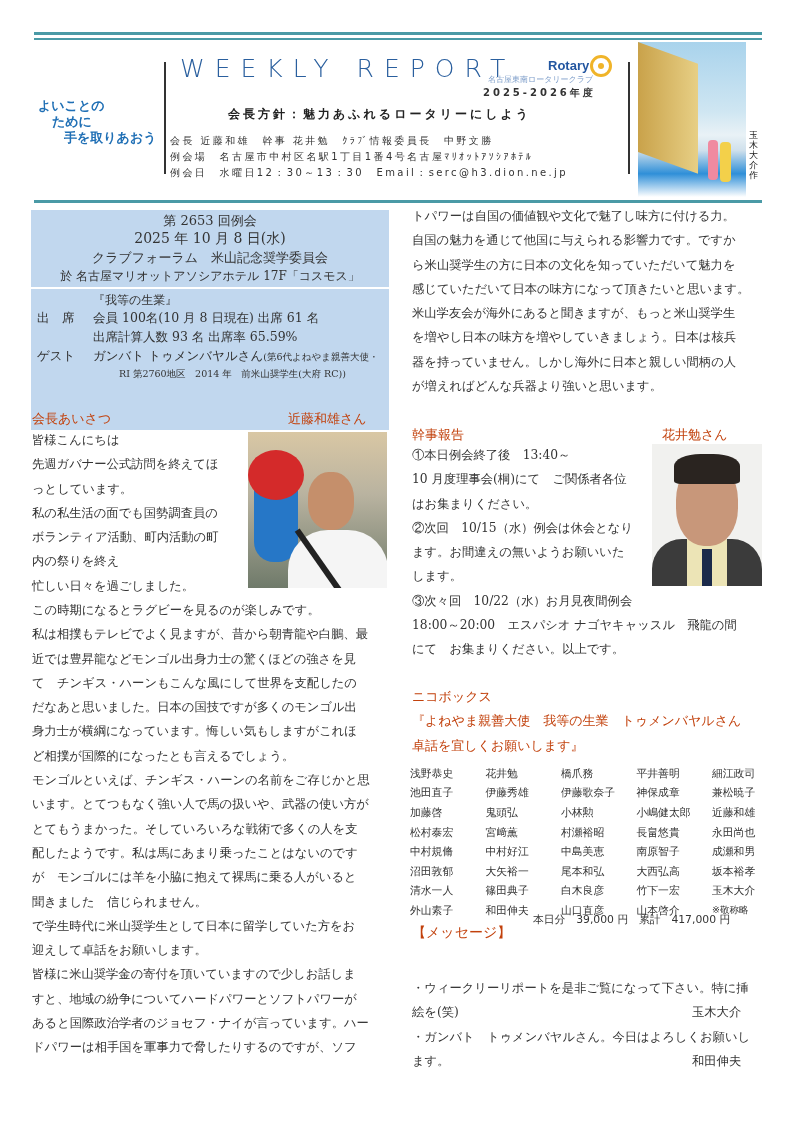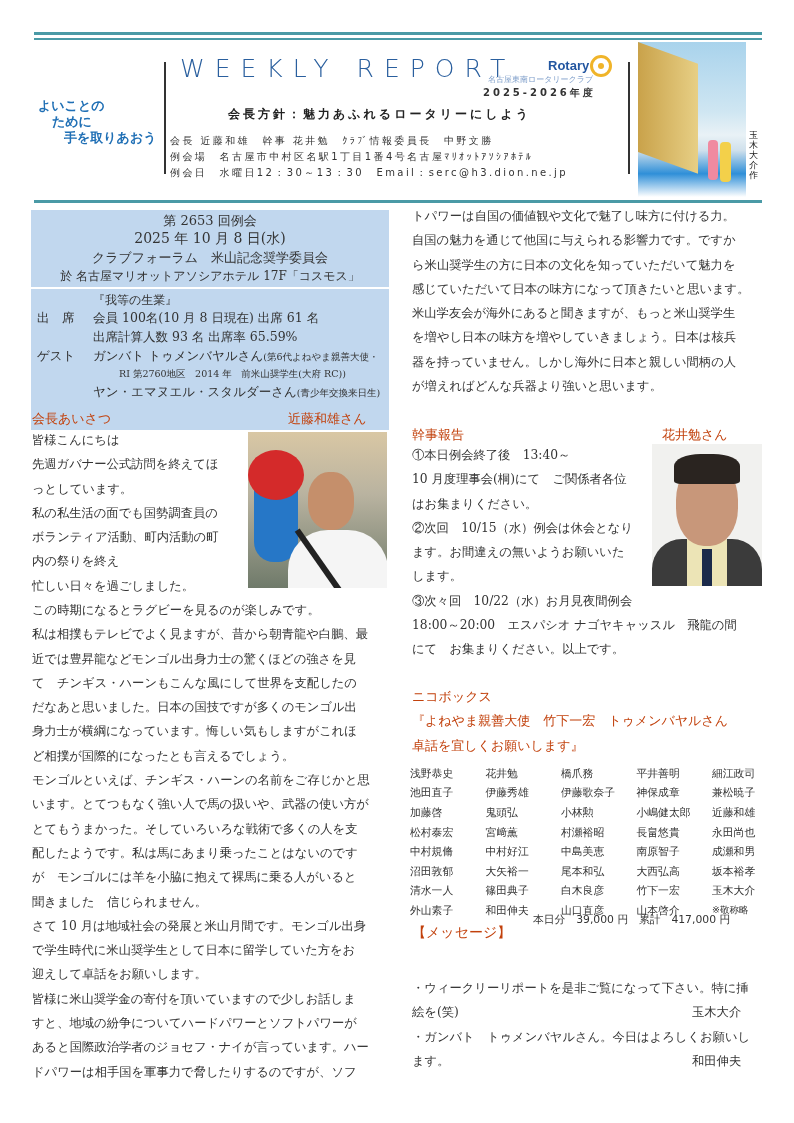--- a/index.html
+++ b/index.html
@@ -100,23 +100,20 @@
   <div class="sep"></div>
   <div class="mb-line" style="left:62px;top:82px;font-size:12px;">『我等の生業』</div>
   <div class="mb-line" style="left:6px;top:100px;">出　席</div>
   <div class="mb-line" style="left:62px;top:100px;">会員 100名(10 月 8 日現在) 出席 61 名</div>
   <div class="mb-line" style="left:62px;top:119px;">出席計算人数 93 名 出席率 65.59%</div>
   <div class="mb-line" style="left:6px;top:138px;">ゲスト</div>
   <div class="mb-line" style="left:62px;top:138px;">
     <span>ガンバト トゥメンバヤルさん</span><span class="mb-small">(第6代よねやま親善大使・</span>
   </div>
   <div class="mb-line mb-small" style="left:88px;top:158px;">RI 第2760地区　2014 年　前米山奨学生(大府 RC))</div>
-  <div class="mb-line" style="left:62px;top:174px;">
-    <span>ヤン・エマヌエル・スタルダーさん</span><span class="mb-small">(青少年交換来日生)</span>
-  </div>
 </div>
 
 <div class="sec-title" style="left:32px;top:410px;">会長あいさつ</div>
 <div class="sec-title" style="left:288px;top:410px;">近藤和雄さん</div>
 
 <div class="body-text" style="left:32px;top:428px;">
   <div>皆様こんにちは</div>
   <div>先週ガバナー公式訪問を終えてほ</div>
   <div>っとしています。</div>
   <div>私の私生活の面でも国勢調査員の</div>
@@ -140,21 +137,20 @@
   <div>て　チンギス・ハーンもこんな風にして世界を支配したの</div>
   <div>だなあと思いました。日本の国技ですが多くのモンゴル出</div>
   <div>身力士が横綱になっています。悔しい気もしますがこれほ</div>
   <div>ど相撲が国際的になったとも言えるでしょう。</div>
   <div>モンゴルといえば、チンギス・ハーンの名前をご存じかと思</div>
   <div>います。とてつもなく強い人で馬の扱いや、武器の使い方が</div>
   <div>とてもうまかった。そしていろいろな戦術で多くの人を支</div>
   <div>配したようです。私は馬にあまり乗ったことはないのです</div>
   <div>が　モンゴルには羊を小脇に抱えて裸馬に乗る人がいると</div>
   <div>聞きました　信じられません。</div>
-  <div>さて 10 月は地域社会の発展と米山月間です。モンゴル出身</div>
   <div>で学生時代に米山奨学生として日本に留学していた方をお</div>
   <div>迎えして卓話をお願いします。</div>
   <div>皆様に米山奨学金の寄付を頂いていますので少しお話しま</div>
   <div>すと、地域の紛争についてハードパワーとソフトパワーが</div>
   <div>あると国際政治学者のジョセフ・ナイが言っています。ハー</div>
   <div>ドパワーは相手国を軍事力で脅したりするのですが、ソフ</div>
 </div>
 
 <div class="body-text" style="left:412px;top:204px;">
   <div>トパワーは自国の価値観や文化で魅了し味方に付ける力。</div>
@@ -184,21 +180,21 @@
 
 <div class="photo2">
   <div class="suit"></div>
   <div class="shirtc"></div>
   <div class="tie"></div>
   <div class="face"></div>
   <div class="hair"></div>
 </div>
 
 <div class="sec-title" style="left:412px;top:688px;">ニコボックス</div>
-<div class="sec-title" style="left:412px;top:712px;">『よねやま親善大使　竹下一宏　トゥメンバヤルさん</div>
+<div class="sec-title" style="left:412px;top:712px;">『よねやま親善大使　我等の生業　トゥメンバヤルさん</div>
 <div class="sec-title" style="left:412px;top:737px;">卓話を宜しくお願いします』</div>
 
 <div class="niko-table">
   <div class="niko-row">
     <div class="niko-cell">浅野恭史</div>
       <div class="niko-cell">花井勉</div>
       <div class="niko-cell">橋爪務</div>
       <div class="niko-cell">平井善明</div>
       <div class="niko-cell">細江政司</div>
   </div>

